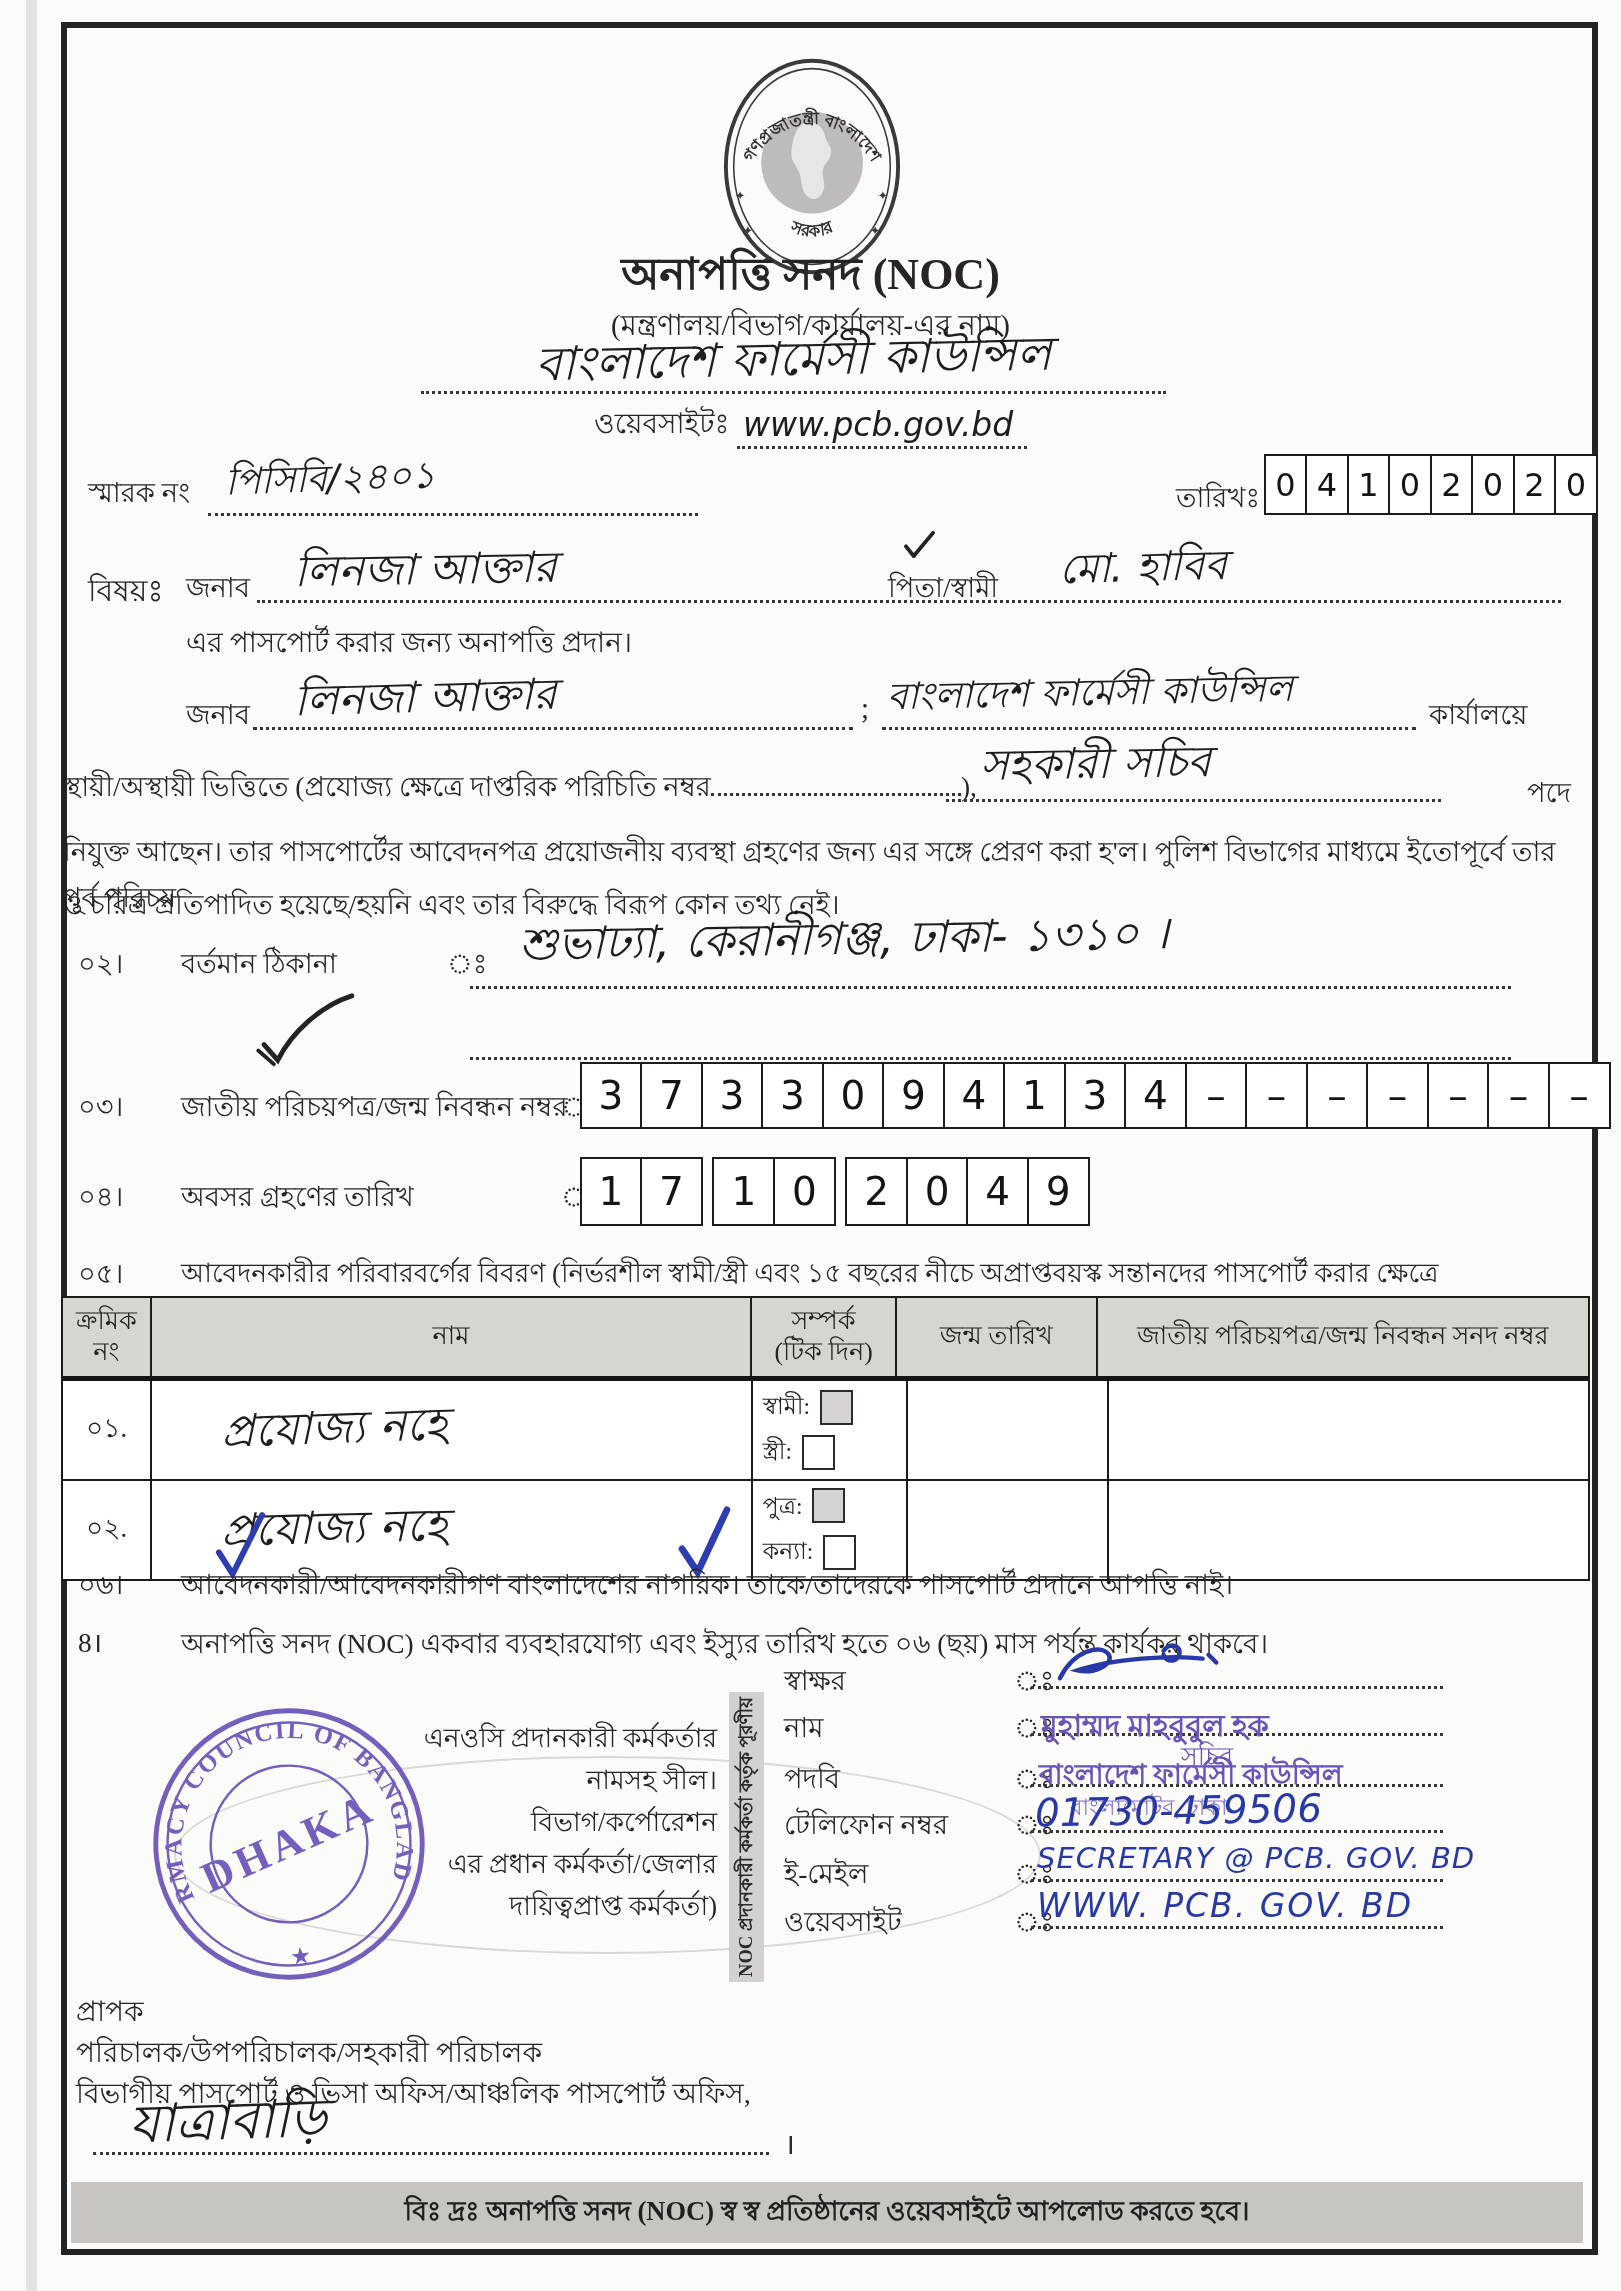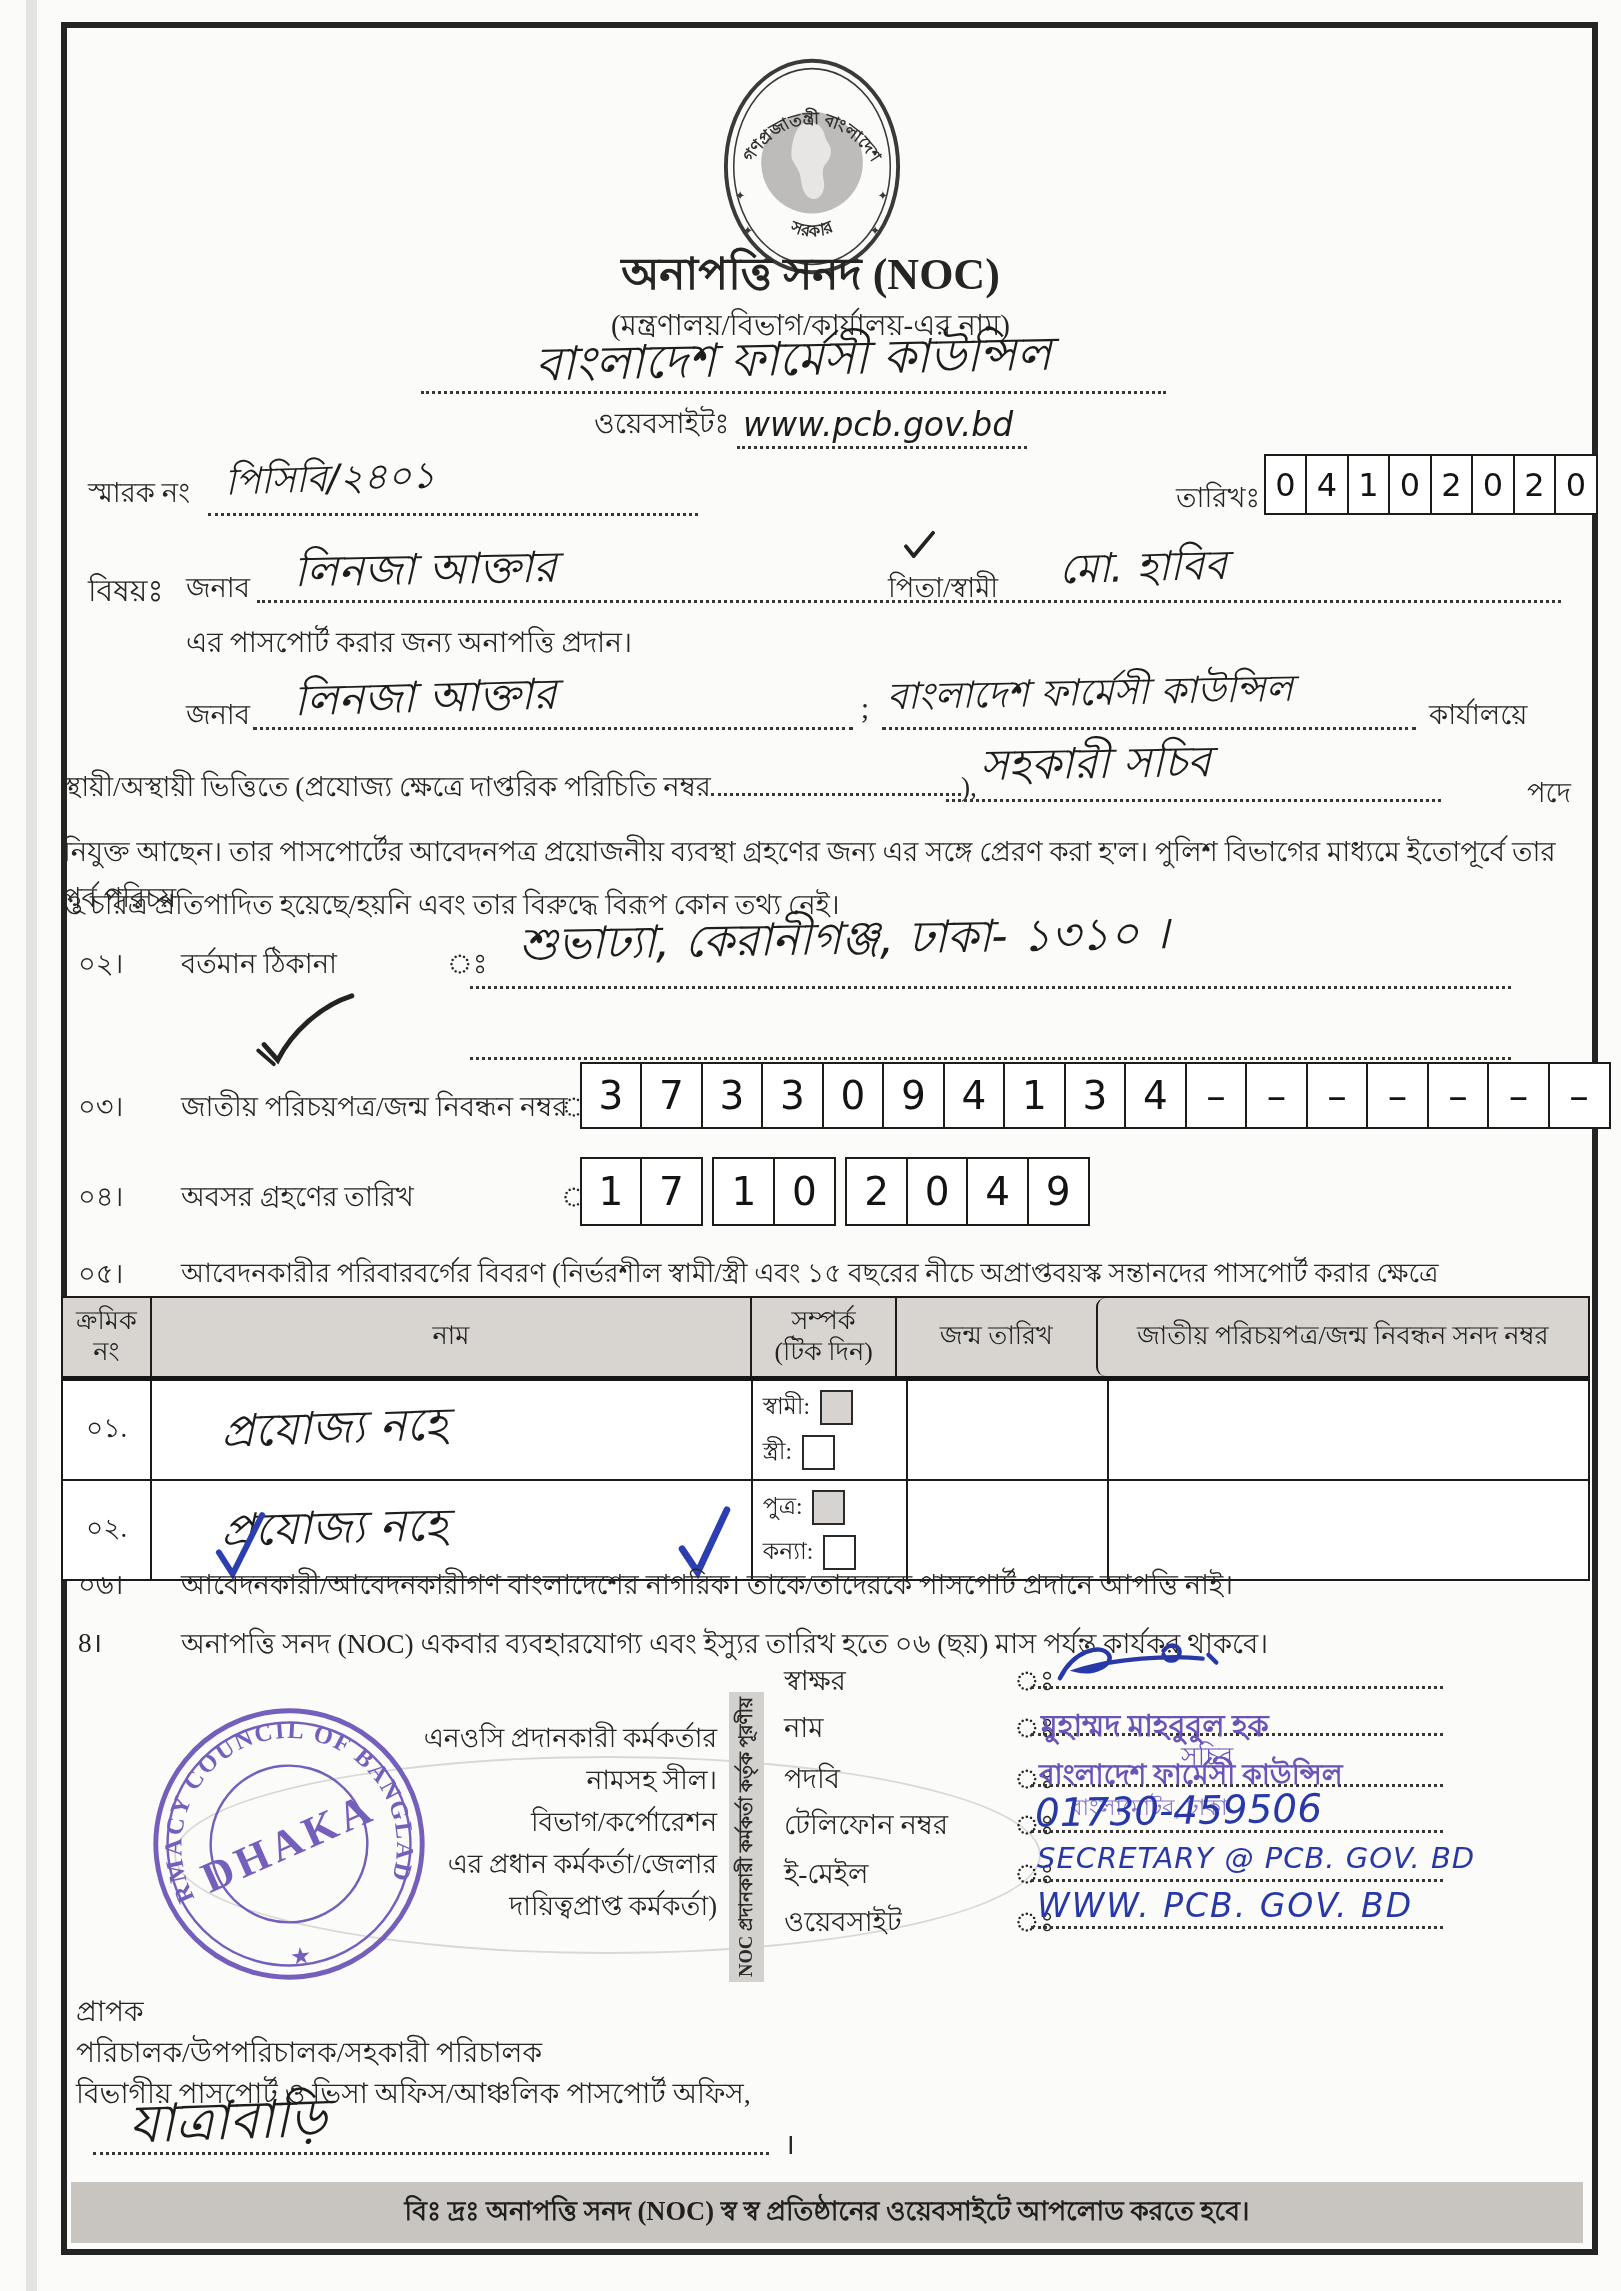--- a/index.html
+++ b/index.html
@@ -170,21 +170,21 @@
     <div class="tcell" style="width:606px;">
         <span>নাম</span>
       </div>
     <div class="tcell" style="width:145px;flex-direction:column;line-height:1.2;">
       <span>সম্পর্ক</span>
       <span>(টিক দিন)</span>
     </div>
     <div class="tcell" style="width:201px;">
         <span>জন্ম তারিখ</span>
       </div>
-    <div class="tcell" style="width:485px;padding:0 5.9px;text-align:left;border-radius:9px;">
+    <div class="tcell" style="width:485px;padding:0 5.9px;text-align:left;">
         <span>জাতীয় পরিচয়পত্র/জন্ম নিবন্ধন সনদ নম্বর</span>
       </div>
   </div>
 
   <div style="display:flex;height:98px;border-bottom:2.9px solid #1c1b19;font-size:26.5px;">
     <div class="tcell" style="width:88px;border-left:none;">
         <span>০১.</span>
       </div>
     <div class="tcell" style="width:606px;justify-content:flex-start;">
       <span class="h" style="font-size:45px;margin-left:69px;transform:rotate(-2deg);">প্রযোজ্য নহে</span>
@@ -208,21 +208,21 @@
   </div>
 
   <div style="display:flex;height:98px;font-size:26.5px;">
     <div class="tcell" style="width:88px;border-left:none;">
         <span>০২.</span>
       </div>
     <div class="tcell" style="width:606px;justify-content:flex-start;">
       <span class="h" style="font-size:45px;margin-left:69px;transform:rotate(-1.5deg);">প্রযোজ্য নহে</span>
     </div>
     <div class="tcell" style="width:145px;flex-direction:column;justify-content:center;gap:5.9px;font-size:23.5px;align-items:flex-start;padding-left:9.8px;">
-      <span style="display:flex;align-items:center;">
+      <span style="display:flex;">
           <span>পুত্র:</span>
           <span class="cb sh"></span>
         </span>
       <span style="display:flex;align-items:center;">
           <span>কন্যা:</span>
           <span class="cb"></span>
         </span>
     </div>
     <div class="tcell" style="width:201px;">
         <span></span>

